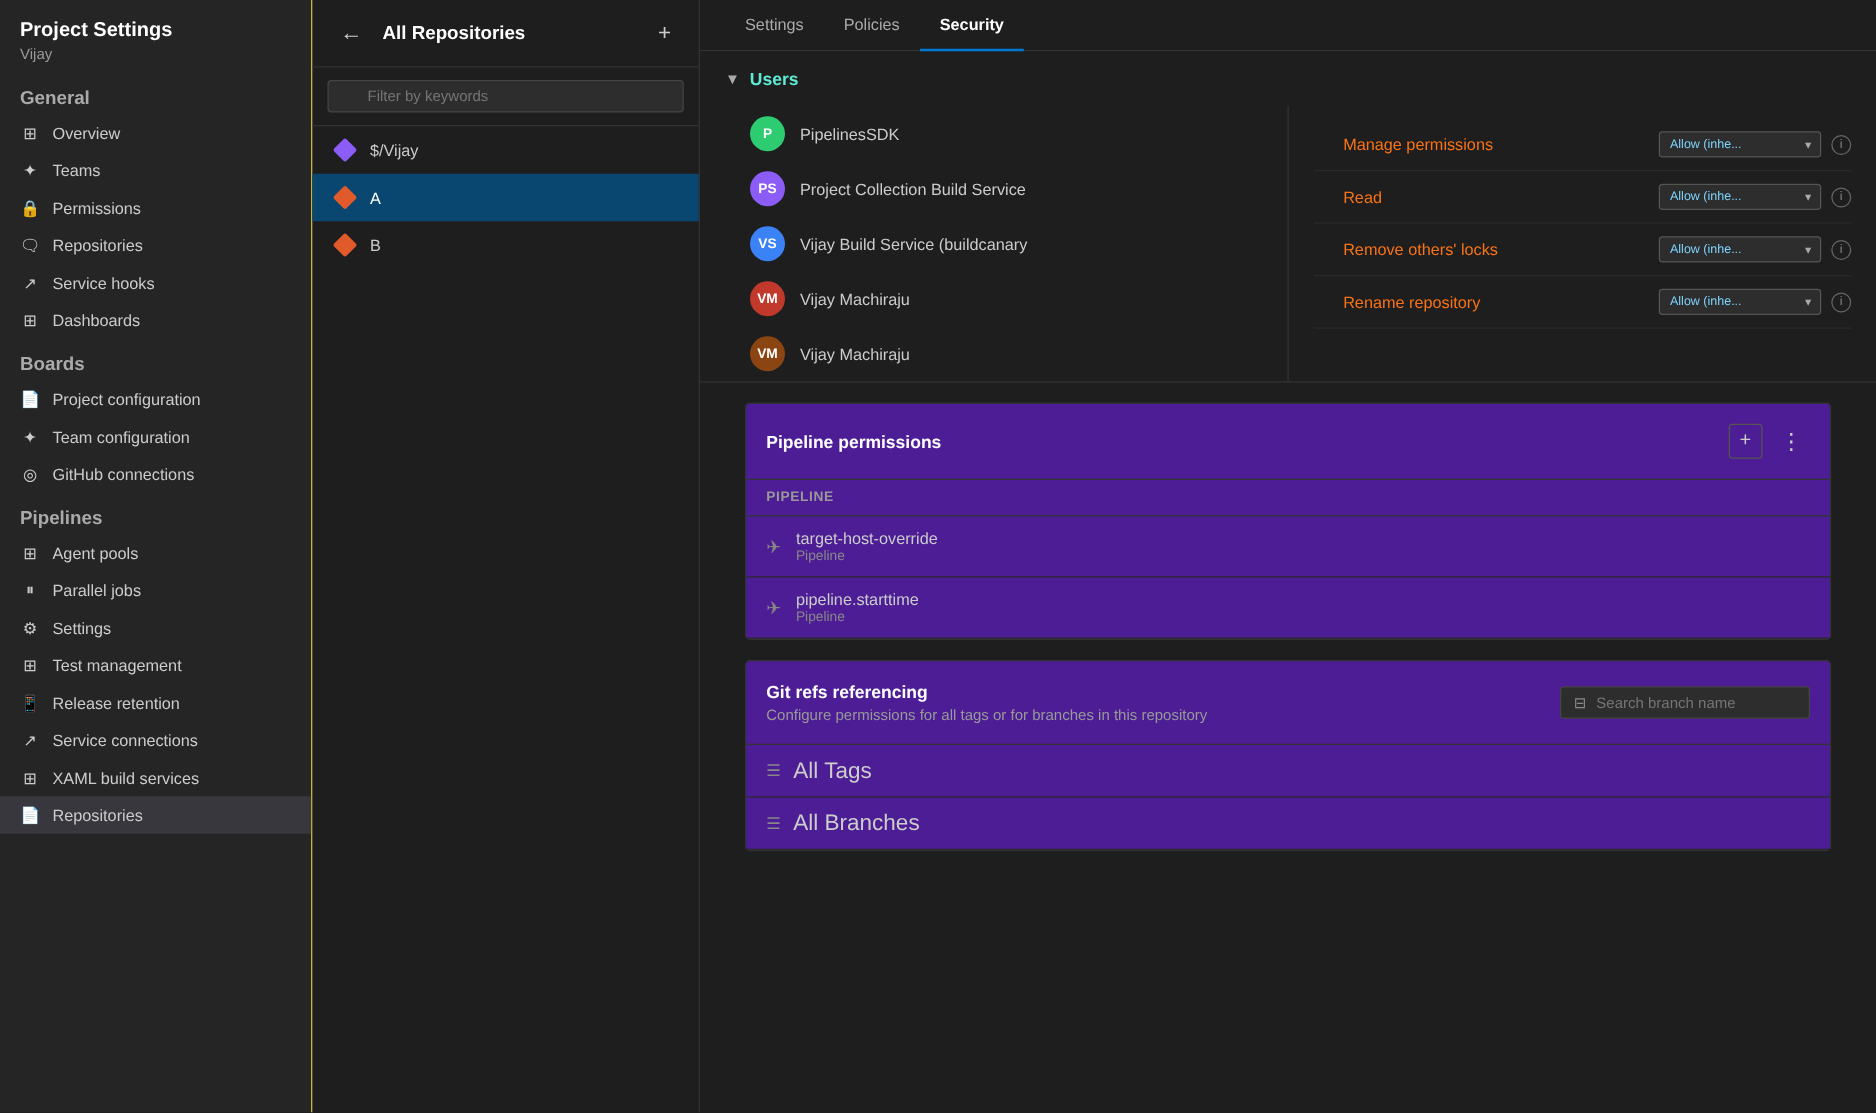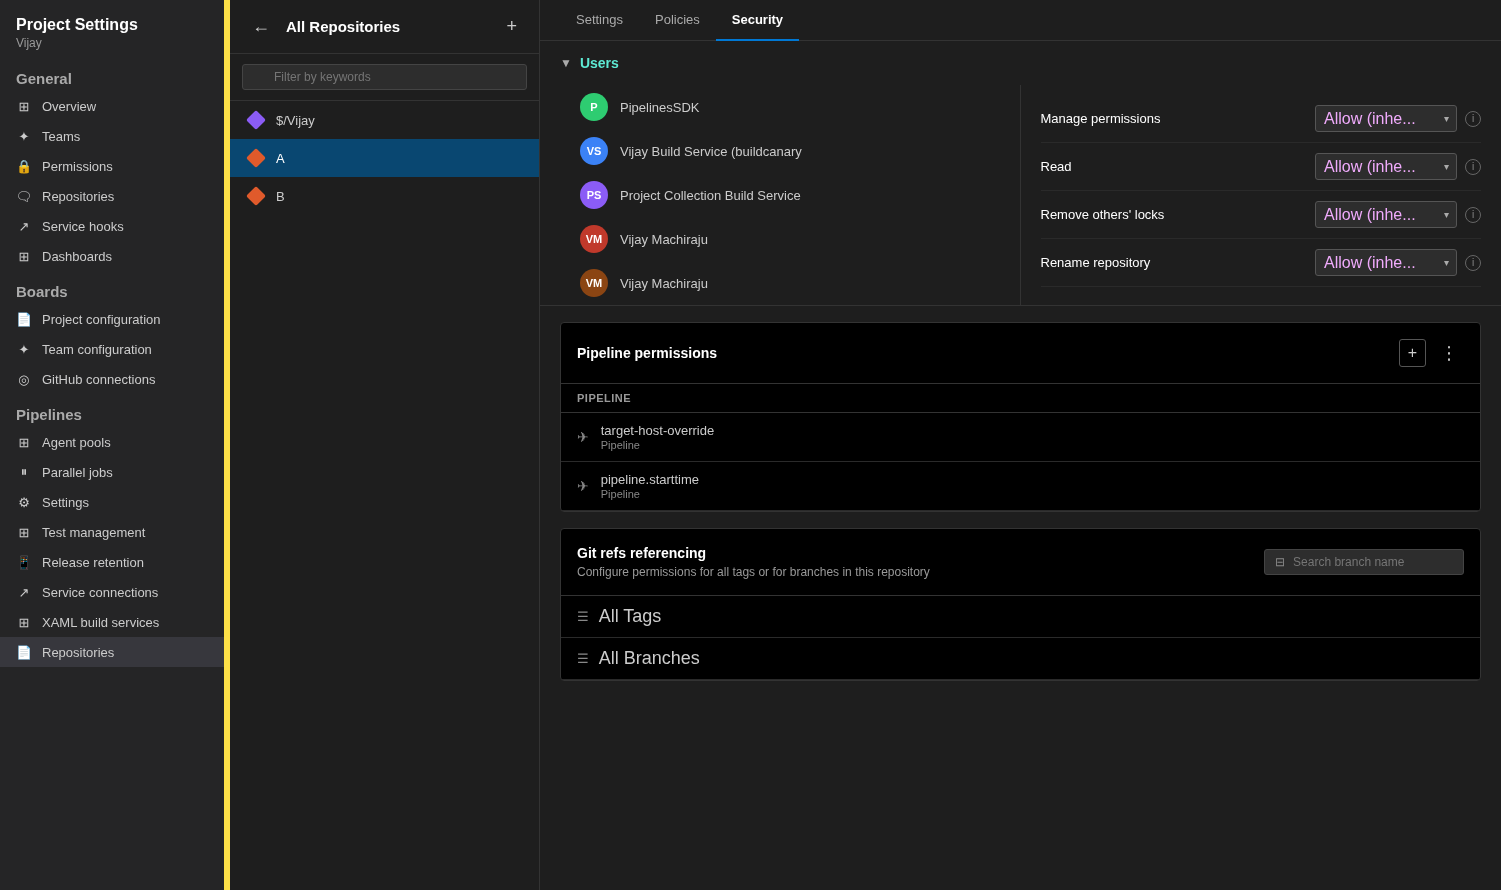--- a/index.html
+++ b/index.html
@@ -1,19 +1,19 @@
 <!DOCTYPE html>
 <html><head>
   <meta charset="utf-8">
   <style>
     * { box-sizing: border-box; margin: 0; padding: 0; }
     body { font-family: -apple-system, BlinkMacSystemFont, 'Segoe UI', sans-serif; background: #1e1e1e; color: #cccccc; display: flex; height: 890px; overflow: hidden; font-size: 13px; }
 
     
-    .sidebar { width: 230px; background: #252526; border-right: 6px solid #fde047; overflow-y: auto; flex-shrink: 0; }
+    .sidebar { width: 250px; background: #252526; border-right: 1px solid #fde047; overflow-y: auto; flex-shrink: 0; }
     .sidebar-header { padding: 16px 16px 8px; }
     .sidebar-title { font-size: 16px; font-weight: 700; color: #ffffff; }
     .sidebar-subtitle { font-size: 12px; color: #999; margin-top: 2px; }
     .sidebar-section-label { font-size: 15px; font-weight: 700; color: #aaa; padding: 12px 16px 4px; text-transform: none; letter-spacing: 0; }
     .sidebar-item { display: flex; align-items: center; gap: 10px; padding: 7px 16px; cursor: pointer; color: #cccccc; font-size: 13px; }
     .sidebar-item.active { background: #37373d; }
     .sidebar-icon { width: 16px; height: 16px; display: flex; align-items: center; justify-content: center; flex-shrink: 0; font-size: 13px; }
 
     
     .middle-panel { width: 310px; background: #1e1e1e; border-right: 1px solid #333; flex-shrink: 0; display: flex; flex-direction: column; }
@@ -46,33 +46,33 @@
     .avatar-p { background: #2ecc71; }
     .avatar-ps { background: #8b5cf6; }
     .avatar-vs { background: #3b82f6; }
     .avatar-vm { background: #c0392b; }
     .avatar-vm2 { background: #8b4513; }
     .user-name { font-size: 13px; color: #cccccc; }
 
     
     .permissions-panel { padding: 10px 20px; }
     .permission-row { display: flex; align-items: center; justify-content: space-between; padding: 10px 0; border-bottom: 1px solid #2a2a2a; }
-    .permission-label { font-size: 13px; color: #ffffff; flex: 1; }
+    .permission-label { font-size: 13px; color: #f97316; flex: 1; margin-left: 24px; }
     .permission-controls { display: flex; align-items: center; gap: 8px; }
-    .perm-select { background: #2d2d2d; border: 1px solid #555; color: #f0abfc; padding: 4px 40px 4px 8px; font-size: 16px; border-radius: 3px; appearance: none; -webkit-appearance: none; cursor: pointer; min-width: 130px; }
+    .perm-select { background: #2d2d2d; border: 1px solid #555; color: #7dd3fc; padding: 4px 40px 4px 8px; font-size: 10px; border-radius: 3px; appearance: none; -webkit-appearance: none; cursor: pointer; min-width: 130px; }
     .perm-select-wrap { position: relative; display: flex; align-items: center; }
     .perm-select-wrap::after { content: '▾'; position: absolute; right: 8px; color: #aaa; font-size: 10px; pointer-events: none; }
     .info-icon { width: 16px; height: 16px; border-radius: 50%; border: 1px solid #666; display: flex; align-items: center; justify-content: center; font-size: 10px; color: #888; cursor: pointer; }
 
     
     .users-content { display: grid; grid-template-columns: 1fr 1fr; }
     .users-list { border-right: 1px solid #333; }
 
     
-    .section-card { margin: 16px 20px; background: #000000; border: 1px solid #333; border-radius: 4px; }
+    .section-card { margin: 16px 36px; background: #4c1d95; border: 1px solid #333; border-radius: 4px; }
     .section-header { display: flex; align-items: center; justify-content: space-between; padding: 16px; border-bottom: 1px solid #333; }
     .section-title { font-size: 14px; font-weight: 700; color: #ffffff; }
     .section-desc { font-size: 12px; color: #999; margin-top: 4px; }
     .section-header-actions { display: flex; gap: 8px; align-items: center; }
     .section-add-btn { background: none; border: 1px solid #555; color: #ccc; padding: 4px 8px; cursor: pointer; font-size: 16px; border-radius: 3px; }
     .section-more-btn { background: none; border: none; color: #ccc; cursor: pointer; font-size: 18px; padding: 2px 6px; }
     .pipeline-col-header { font-size: 11px; font-weight: 700; color: #999; padding: 8px 16px; border-bottom: 1px solid #333; text-transform: uppercase; letter-spacing: 0.5px; }
     .pipeline-item { display: flex; align-items: center; gap: 12px; padding: 10px 16px; border-bottom: 1px solid #2a2a2a; }
     .pipeline-icon { font-size: 14px; color: #888; }
     .pipeline-name { font-size: 13px; color: #cccccc; font-weight: 500; }
@@ -228,28 +228,28 @@
 
       <div class="users-list">
         <div class="user-row">
           <div class="user-info">
             <div class="avatar avatar-p">P</div>
             <span class="user-name">PipelinesSDK</span>
           </div>
         </div>
         <div class="user-row">
           <div class="user-info">
+            <div class="avatar avatar-ps">PS</div>
+            <span class="user-name">Project Collection Build Service</span>
+          </div>
+        </div>
+        <div class="user-row">
+          <div class="user-info">
             <div class="avatar avatar-vs">VS</div>
             <span class="user-name">Vijay Build Service (buildcanary</span>
-          </div>
-        </div>
-        <div class="user-row">
-          <div class="user-info">
-            <div class="avatar avatar-ps">PS</div>
-            <span class="user-name">Project Collection Build Service</span>
           </div>
         </div>
         <div class="user-row">
           <div class="user-info">
             <div class="avatar avatar-vm">VM</div>
             <span class="user-name">Vijay Machiraju</span>
           </div>
         </div>
         <div class="user-row">
           <div class="user-info">

